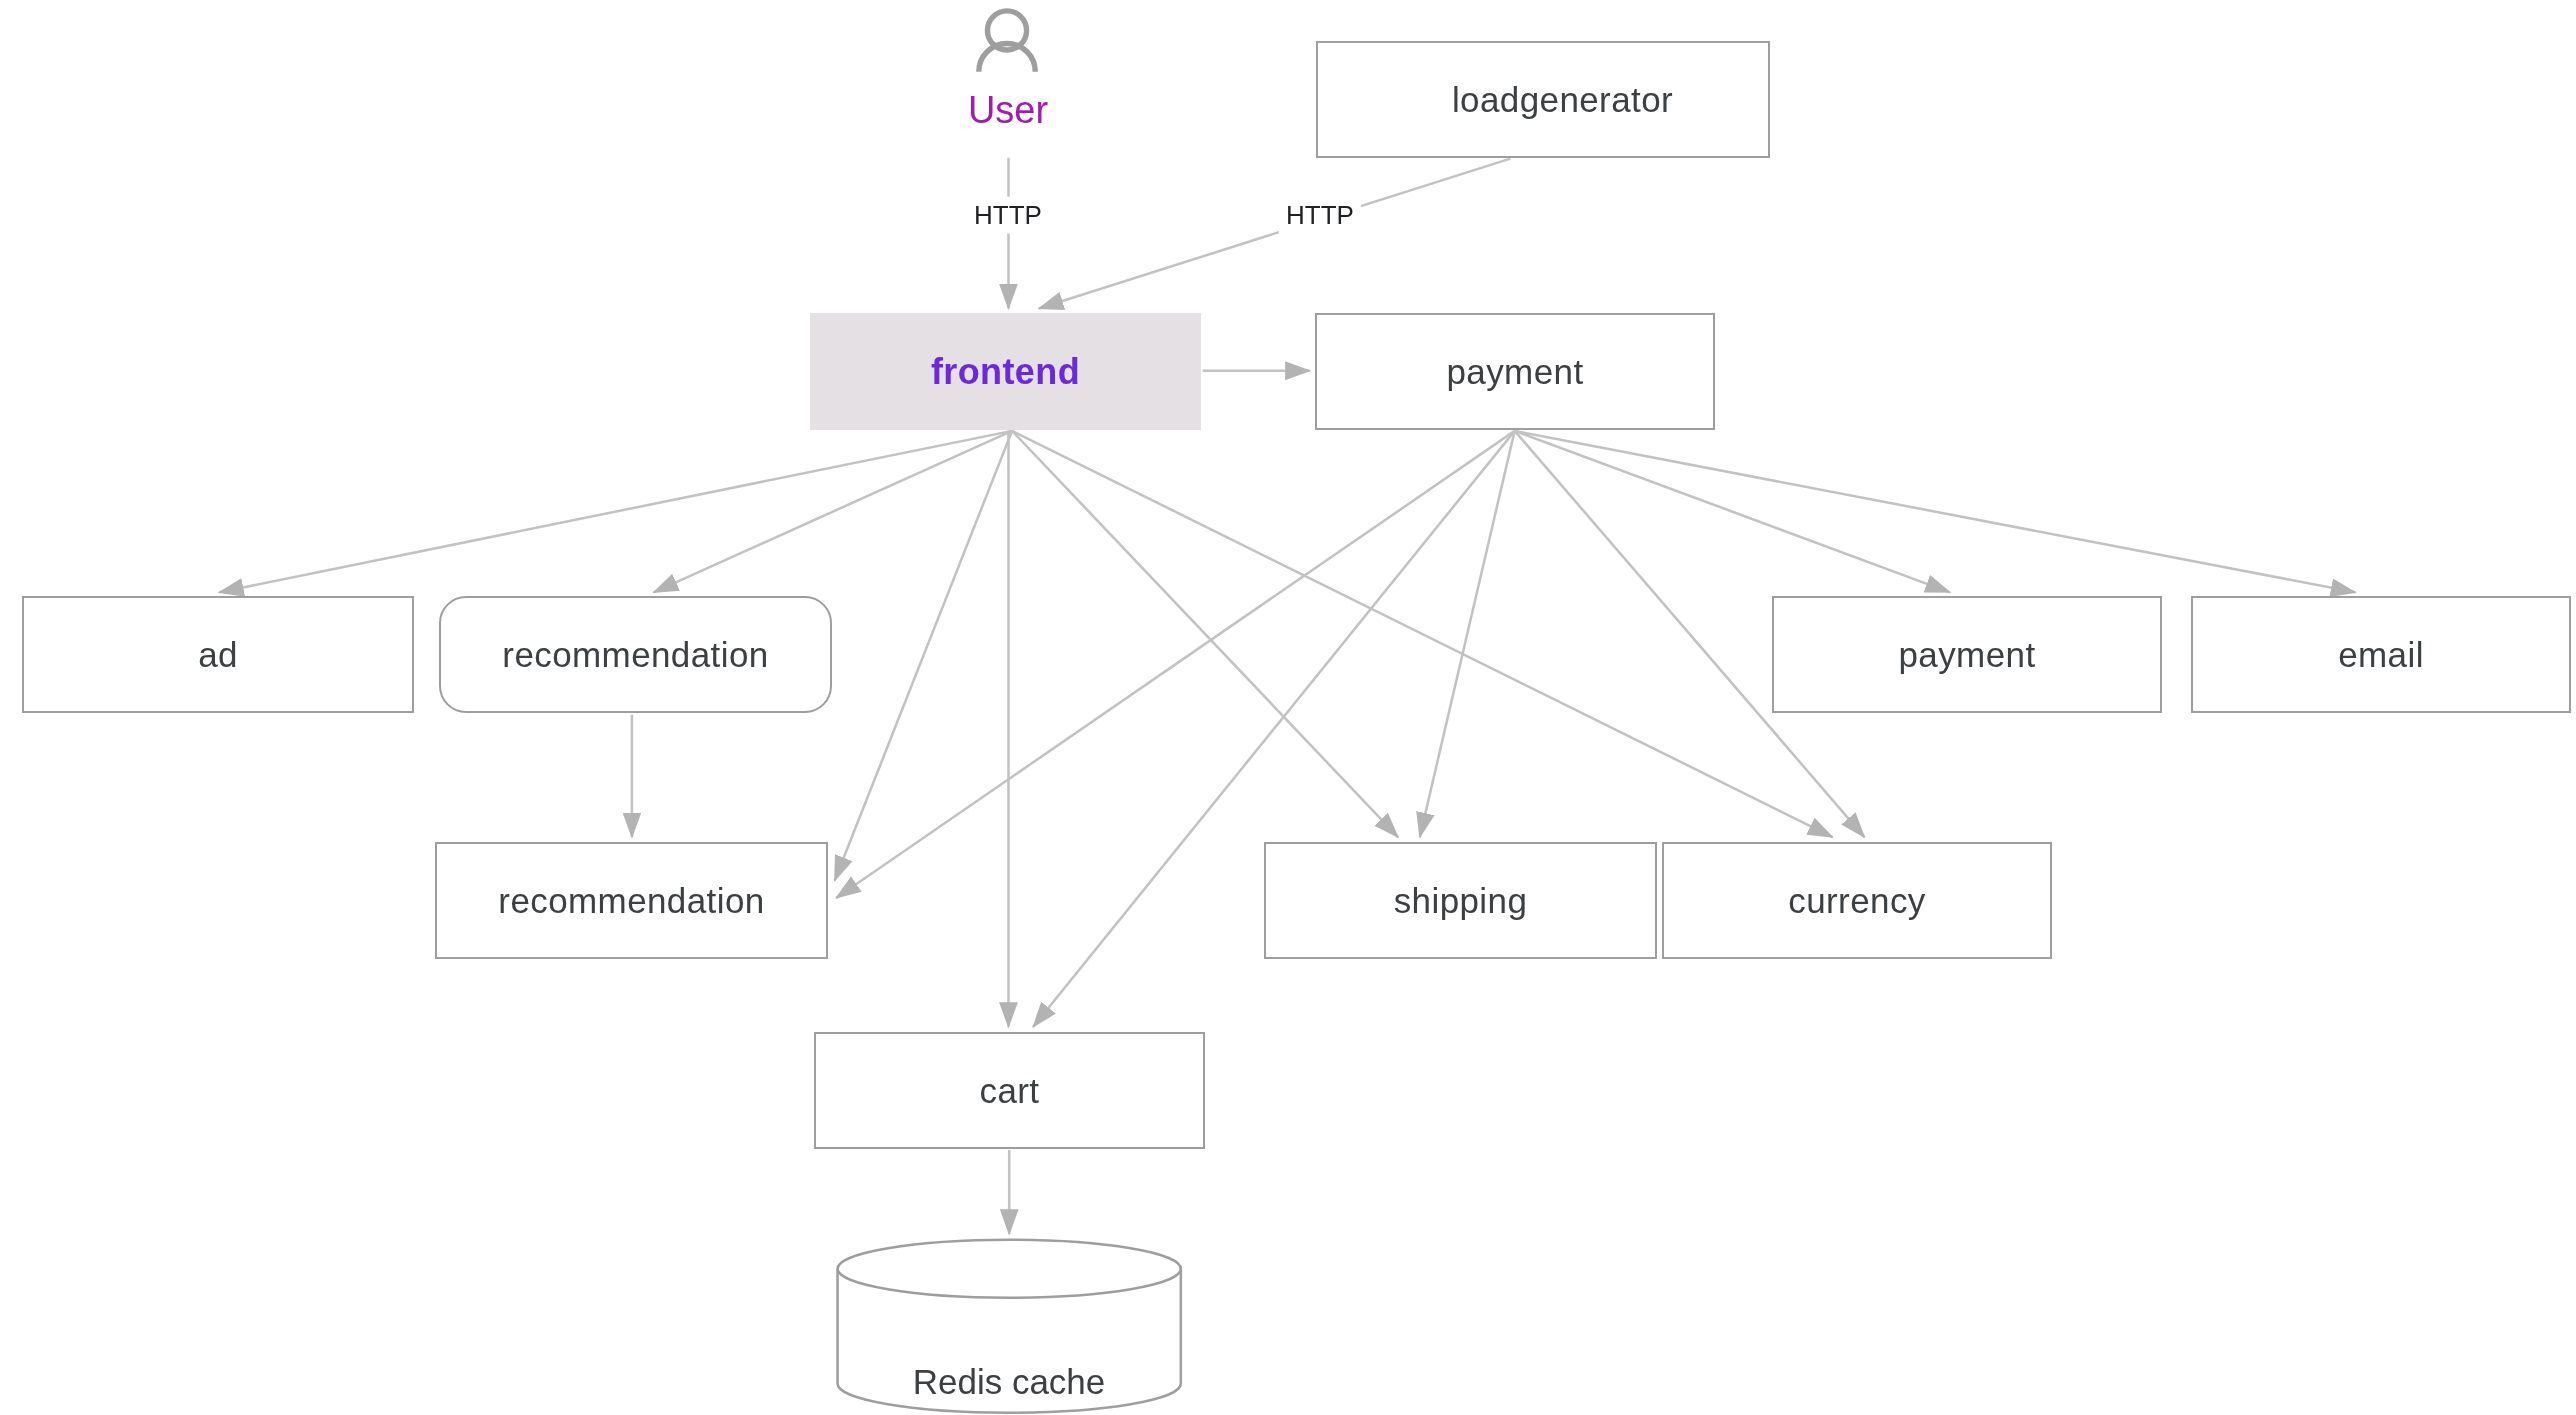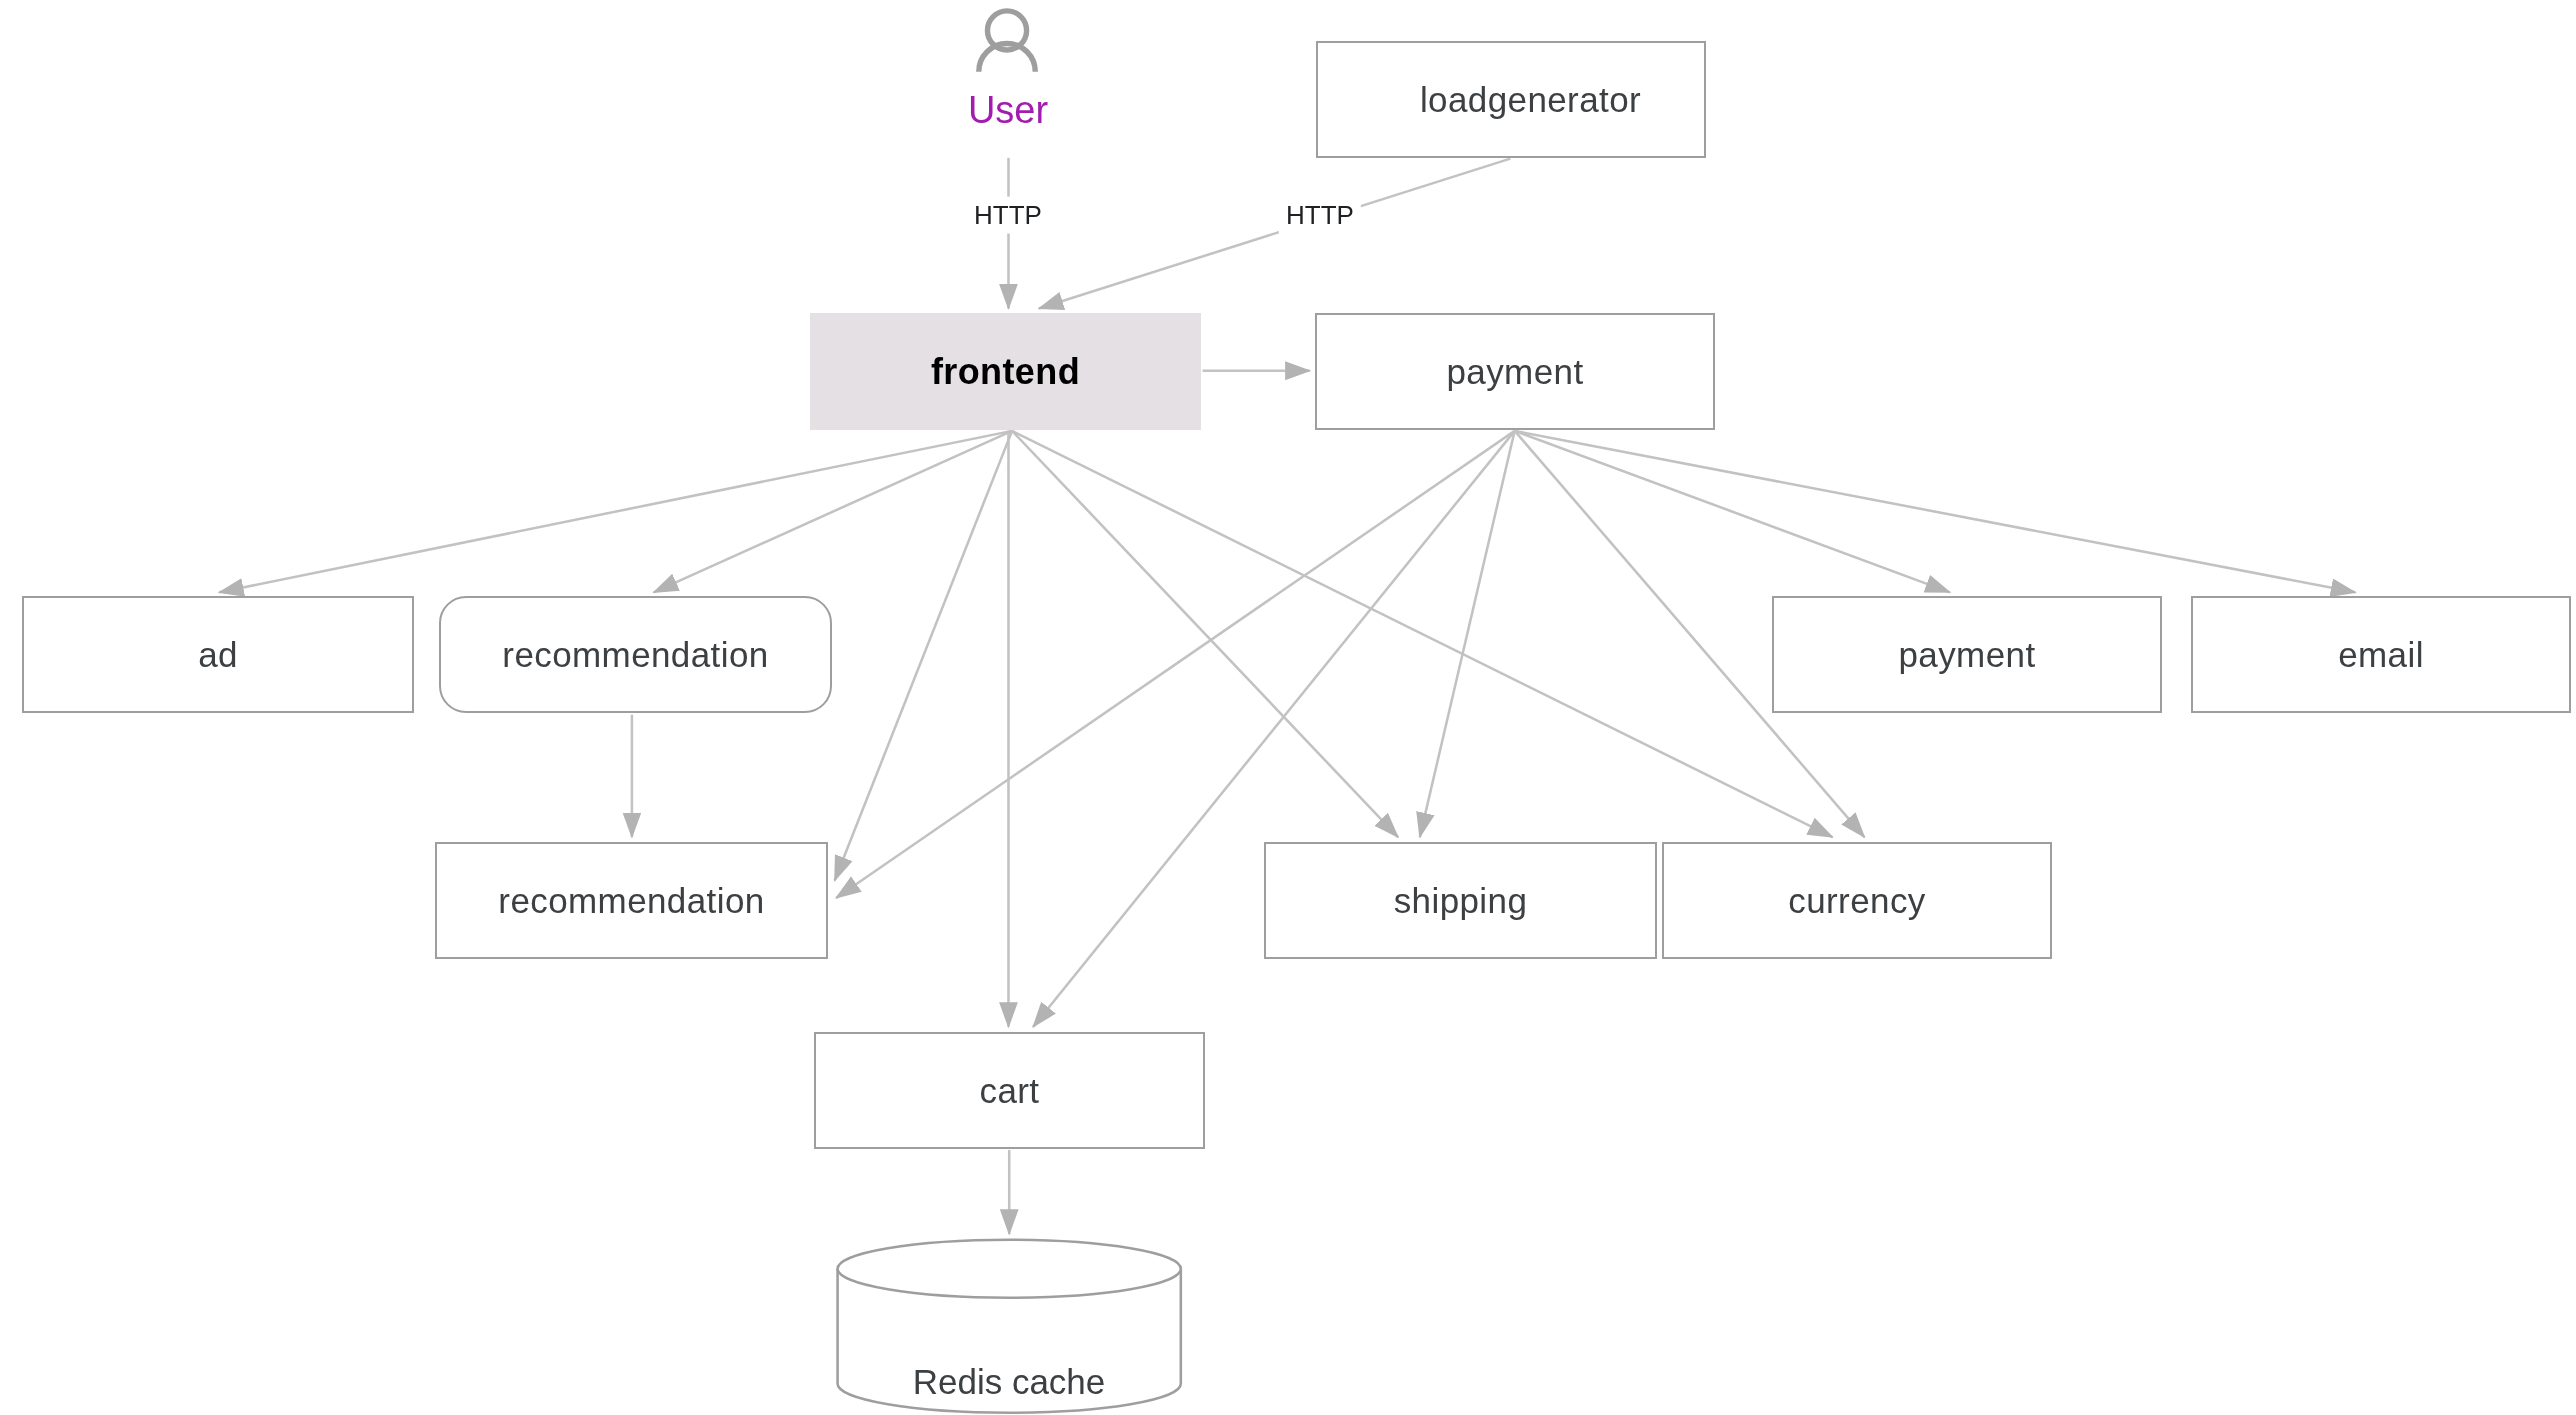--- a/index.html
+++ b/index.html
@@ -32,21 +32,21 @@
     justify-content: center;
     font-size: 35px;
     color: #3c4043;
     letter-spacing: 0.4px;
     white-space: nowrap;
   }
   .node.highlight {
     border: none;
     background: #e5e0e3;
     font-weight: bold;
-    color: #000000;
+    color: #6d28d9;
     font-size: 36px;
   }
   .floating-label {
     position: absolute;
     transform: translate(-50%, -50%);
     color: #a21caf;
     white-space: nowrap;
   }
   .actor-label {
     font-size: 38px;
@@ -103,21 +103,21 @@
       <path d="M1156,1752 L1156,1911 A 237 40 0 0 0 1630,1911 L1630,1752"></path>
       <ellipse cx="1393" cy="1752" rx="237" ry="40"></ellipse>
     </g>
   </svg>
 
   <div class="floating-label actor-label" style="left:1008px; top:110px;">User</div>
 
   <div class="floating-label edge-label" style="left:1008px; top:215px;">HTTP</div>
   <div class="floating-label edge-label" style="left:1320px; top:215px;">HTTP</div>
 
-  <div class="node" style="left:1316px; top:41px;  width:390px; height:117px;padding-left:39px;">loadgenerator</div>
+  <div class="node" style="left:1316px; top:41px;  width:454px; height:117px;padding-left:39px;">loadgenerator</div>
 
   <div class="node highlight" style="left:810px; top:313px; width:391px; height:117px;">frontend</div>
 
   <div class="node" style="left:1315px; top:313px; width:400px; height:117px;">payment</div>
 
   <div class="node" style="left:22px;   top:596px; width:392px; height:117px;">ad</div>
 
   <div class="node" style="left:439px;  top:596px; width:393px; height:117px;border-radius:27px;">recommendation</div>
 
   <div class="node" style="left:1772px; top:596px; width:390px; height:117px;">payment</div>

